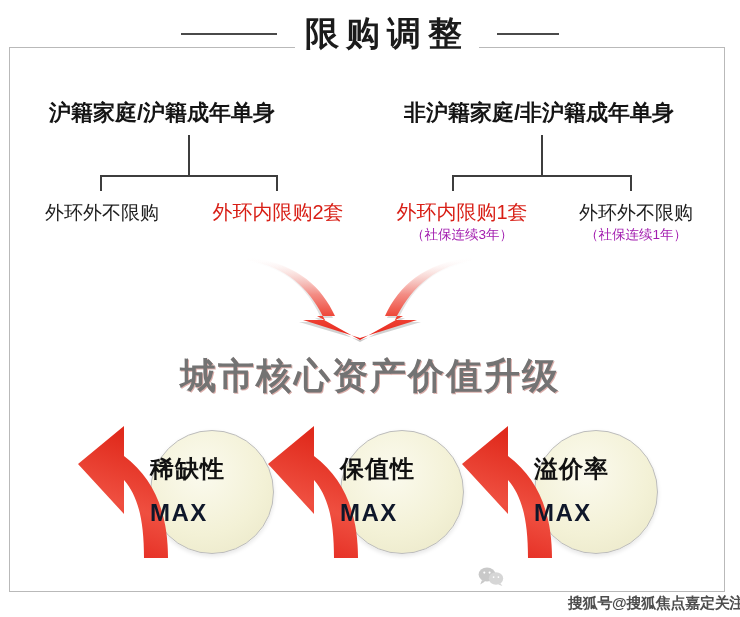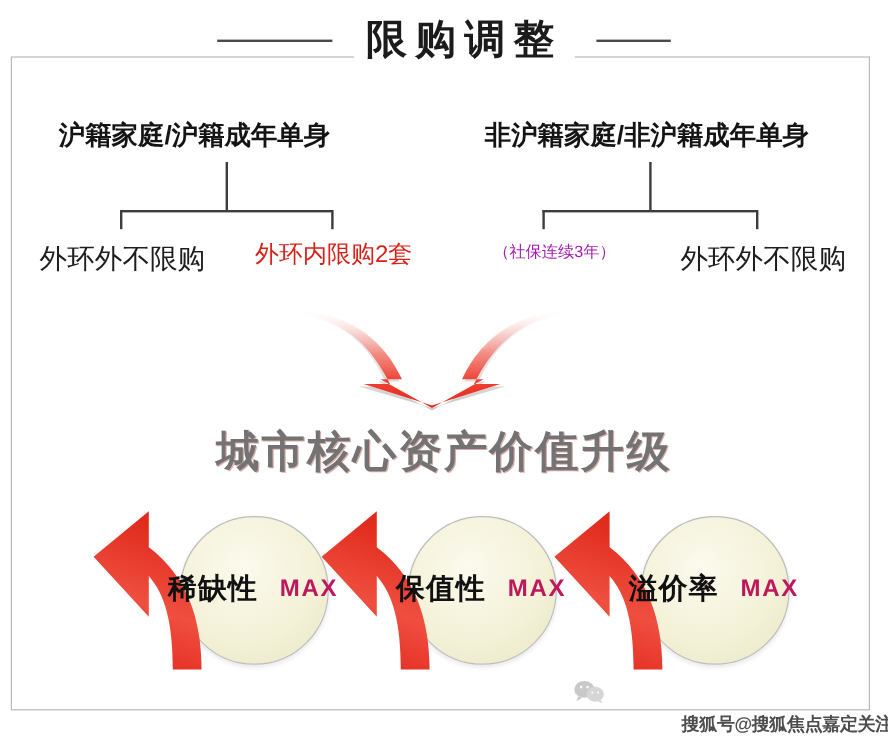--- a/index.html
+++ b/index.html
@@ -89,21 +89,21 @@
   #tree-right .drop-a{left:452px;top:175px;height:16px;}
   #tree-right .drop-b{left:630px;top:175px;height:16px;}
 
   
   .leaf{
     position:absolute;
     text-align:center;
     white-space:nowrap;
   }
   .leaf .main{
-    font-size:23px;
+    font-size:19px;
     line-height:1.25;
     color:#1d1d1d;
     font-weight:normal;
   }
   .leaf.hl .main{
     color:#d81f16;
     font-weight:normal;
     font-size:20px;
   }
   .leaf .note{
@@ -162,30 +162,30 @@
   }
   .badge .arrow{
     position:absolute;
     left:0;top:0;
     width:120px;height:135px;
   }
   .badge .btxt{
     position:absolute;
     left:82px;top:6px;
     width:122px;height:122px;
-    display:flex;flex-direction:row;
-    align-items:center;justify-content:center;
+    display:flex;flex-direction:column;
+    justify-content:center;
     gap:18px;
   }
   .badge .btxt .cn{
     font-size:24px;font-weight:bold;color:#111;
     letter-spacing:1px;line-height:1.1;white-space:nowrap;
   }
   .badge .btxt .en{
-    font-size:20px;font-weight:bold;color:#be185d;
+    font-size:24px;font-weight:bold;color:#0f172a;
     letter-spacing:1.5px;line-height:1.1;
   }
 
   
   .wm{
     position:absolute;
     left:478px;top:566px;
     display:flex;align-items:center;gap:7px;
     color:#c7c7c7;
     font-size:20px;
@@ -235,24 +235,26 @@
 
   <div class="leaf" id="leaf-1">
     <div class="main">外环外不限购</div>
     <div class="note"></div>
   </div>
   <div class="leaf hl" id="leaf-2">
     <div class="main">外环内限购2套</div>
     <div class="note"></div>
   </div>
   <div class="leaf hl" id="leaf-3">
+    <div class="main">外环内限购1套</div>
     <div class="note">（社保连续3年）</div>
   </div>
   <div class="leaf" id="leaf-4">
     <div class="main">外环外不限购</div>
+    <div class="note">（社保连续1年）</div>
   </div>
 
   <svg class="funnel" viewBox="0 0 230 86">
     <defs>
       <linearGradient id="fgrad" x1="0" y1="0" x2="0" y2="1">
         <stop offset="0%" stop-color="#ffffff" stop-opacity="0"></stop>
         <stop offset="18%" stop-color="#fbd7d3" stop-opacity=".55"></stop>
         <stop offset="45%" stop-color="#f4837a" stop-opacity=".9"></stop>
         <stop offset="72%" stop-color="#ee4435"></stop>
         <stop offset="100%" stop-color="#e8231a"></stop>

